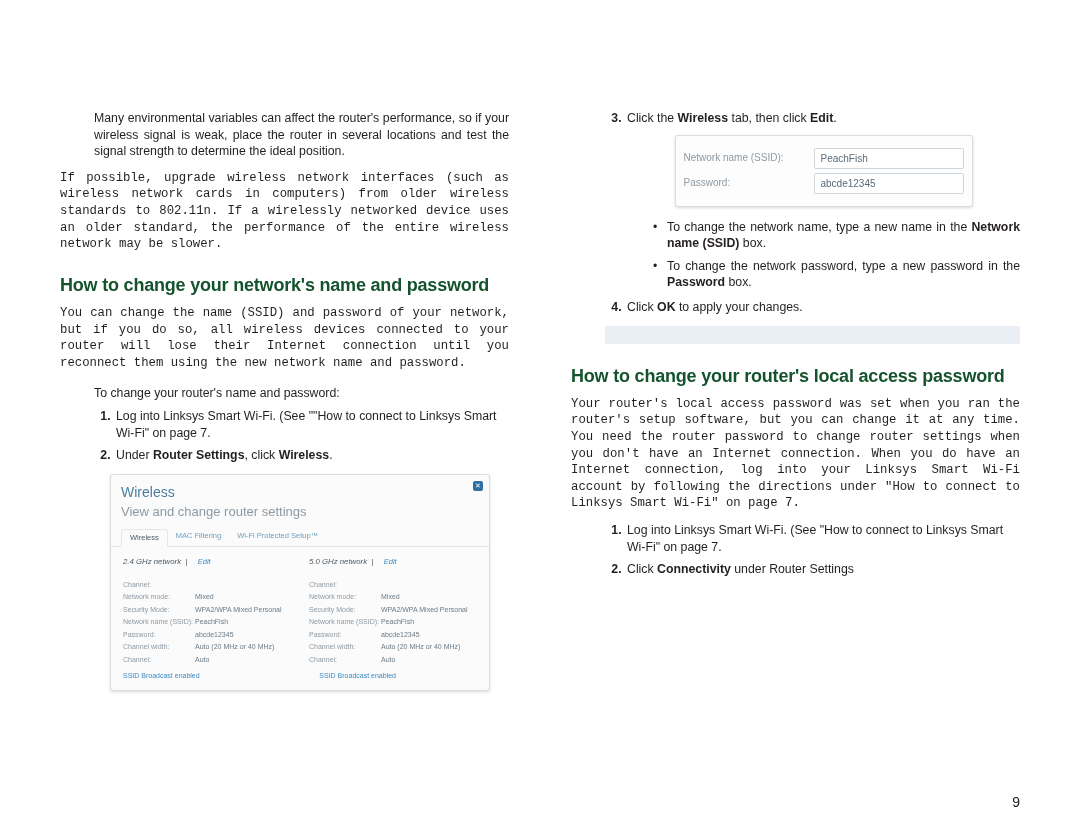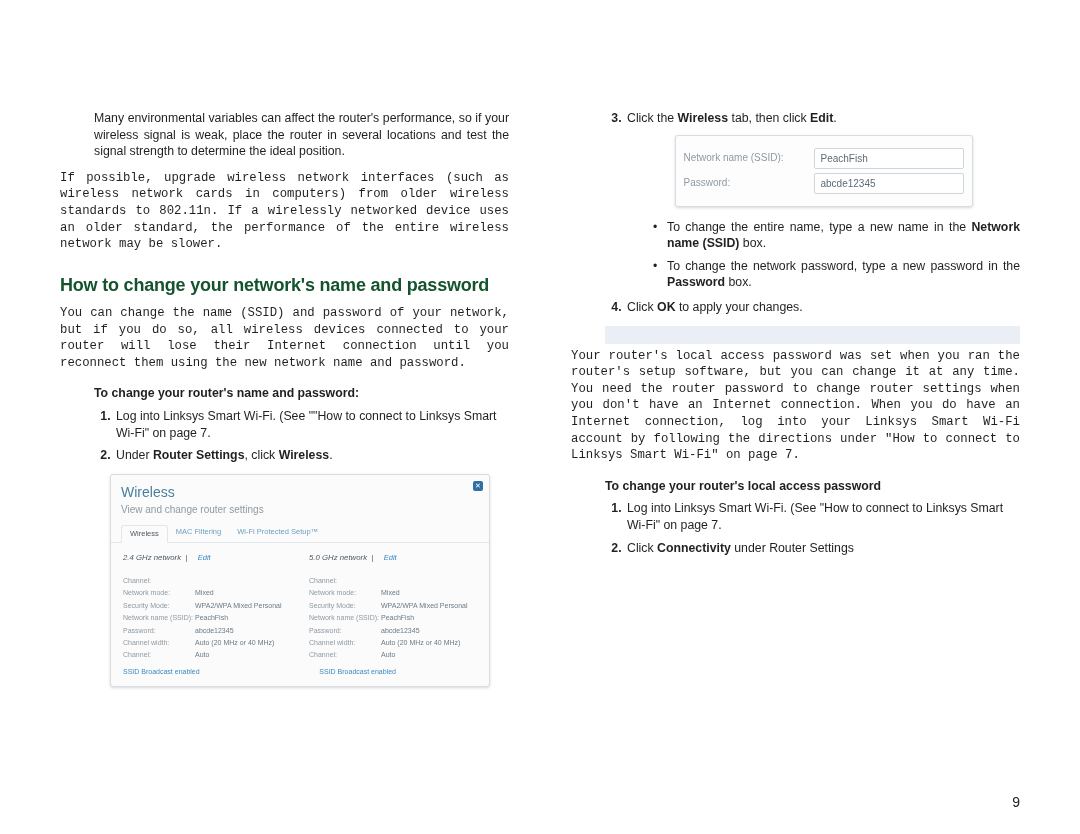--- a/index.html
+++ b/index.html
@@ -28,21 +28,21 @@
   p { margin: 0 0 10px 0; }
   .indent1 { margin-left: 34px; text-align: justify; }
   .just { text-align: justify; font-family: Liberation Mono, monospace; }
   h2 {
     color: #14532d;
     font-weight: 600;
     font-size: 18px;
     margin: 20px 0 8px 0;
     letter-spacing: -0.2px;
   }
-  .procTitle { font-weight: 700; margin: 14px 0 6px 34px; font-size: 12.3px; }
+  .procTitle { font-weight: 400; margin: 14px 0 6px 34px; font-size: 12.3px; }
   ol.steps { margin: 0 0 0 34px; padding-left: 20px; }
   ol.steps li { margin-bottom: 6px; padding-left: 2px; }
   ol.steps li::marker { font-weight: 700; }
   ul.bullets { list-style: none; padding-left: 0; margin: 6px 0 8px 26px; }
   ul.bullets li { position: relative; padding-left: 14px; margin-bottom: 6px; text-align: justify; }
   ul.bullets li::before { content: "•"; position: absolute; left: 0; top: 0; }
   b { font-weight: 700; }
 
   
   .wshot {
@@ -51,21 +51,21 @@
     border: 1px solid #d8dde1;
     border-radius: 3px;
     box-shadow: 0 1px 3px rgba(0,0,0,0.15);
     background: #fbfbfb;
     font-size: 8px;
     color: #6b7a86;
     padding-bottom: 6px;
   }
   .wshot-hdr { padding: 8px 10px 2px 10px; position: relative; }
   .wshot-title { color: #4a7da0; font-size: 14px; font-weight: 400; }
-  .wshot-sub { color: #8e9aa3; font-size: 10px; margin-top: 1px; }
+  .wshot-sub { color: #8e9aa3; font-size: 13px; margin-top: 1px; }
   .wshot-x { position: absolute; right: 6px; top: 6px; width: 10px; height: 10px; background:#2f6fa3; color:#fff; font-size:7px; line-height:10px; text-align:center; border-radius:2px;}
   .wshot-tabs { display:flex; gap:0; padding: 6px 10px 0 10px; border-bottom:1px solid #e3e7ea; font-size:7.5px;}
   .wshot-tab { padding:3px 8px; color:#6fa0c0; }
   .wshot-tab.active { border:1px solid #e3e7ea; border-bottom-color:#fbfbfb; border-radius:3px 3px 0 0; color:#4e5a63; position:relative; top:1px;}
   .wshot-body { display:flex; padding:10px 12px 4px 12px; gap:18px; }
   .netcol { flex:1; }
   .netcol-h { color:#4e5a63; font-size:7.8px; margin-bottom:12px;font-style:italic; }
   .netcol-h .edit { color:#3a8bc2; margin-left:6px; font-size:7.5px;}
   .kvrow { display:flex; font-size:7px; margin:3px 0;}
   .kvrow .k { width:72px; color:#8e9aa3;}
@@ -220,38 +220,38 @@
               <input type="text" value="PeachFish" style="">
             </div>
             <div class="ssrow">
               <span class="lbl">Password:</span>
               <input type="text" value="abcde12345" style="">
             </div>
           </div>
 
           <ul class="bullets">
             <li>
-              <span>To change the entire name, type a new name in the </span><b>Network name (SSID)</b><span> box.</span>
+              <span>To change the network name, type a new name in the </span><b>Network name (SSID)</b><span> box.</span>
             </li>
             <li>
               <span>To change the network password, type a new password in the </span><b>Password</b><span> box.</span>
             </li>
           </ul>
         </li>
         <li>
           <span>Click </span><b>OK</b><span> to apply your changes.</span>
         </li>
       </ol>
 
       <div class="tipbox">
       </div>
 
+      <h2>How to change your router's local access password</h2>
       <p class="just">Your router's local access password was set when you ran the router's setup software, but you can change it at any time. You need the router password to change router settings when you don't have an Internet connection. When you do have an Internet connection, log into your Linksys Smart Wi-Fi account by following the directions under "How to connect to Linksys Smart Wi-Fi" on page 7.</p>
 
-      <div class="procTitle">To change your router's local access password</div>
       <ol class="steps">
         <li><span>Log into Linksys Smart Wi-Fi. (See "How to connect to Linksys Smart Wi-Fi" on page 7.</span></li>
         <li>
           <span>Click </span><b>Connectivity</b><span> under Router Settings</span>
         </li>
       </ol>
     </div>
 
   </div>
   <div class="pageno">9</div>

